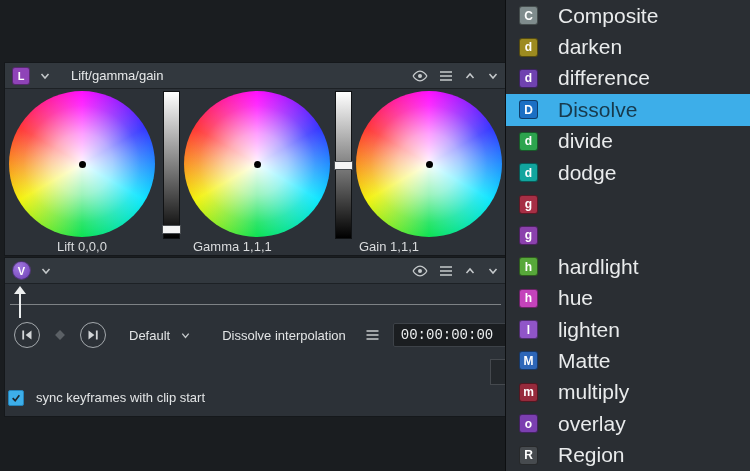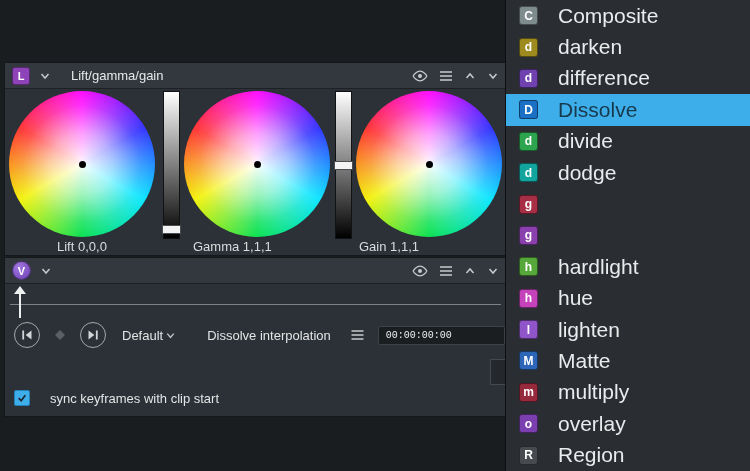--- a/index.html
+++ b/index.html
@@ -43,31 +43,31 @@
   .kf-ruler{position:absolute;top:27px;left:0;width:100%;height:34px;}
   .ruler-line{position:absolute;top:19px;left:5px;right:5px;height:1px;background:#7e8285;}
   .playhead{position:absolute;left:9px;top:1px;width:12px;height:33px;}
   .playhead::before{content:"";position:absolute;left:0;top:0;border-left:6px solid transparent;border-right:6px solid transparent;border-bottom:8px solid #eceeef;}
   .playhead::after{content:"";position:absolute;left:5px;top:7px;width:2px;height:25px;background:#eceeef;}
 
   .kf-controls{position:absolute;top:63px;left:0;width:100%;height:28px;display:flex;align-items:center;padding-left:9px;}
   .circle-btn{width:24px;height:24px;border-radius:50%;border:1px solid #a4a9ad;display:flex;align-items:center;justify-content:center;flex:0 0 auto;background:transparent;}
   .dim-icon{margin-left:11px;display:flex;align-items:center;opacity:.55;}
   .next-btn{margin-left:11px;}
-  .preset{margin-left:16px;display:flex;align-items:center;gap:2px;font-size:13px;color:#e2e4e5;white-space:nowrap;}
+  .preset{margin-left:23px;display:flex;align-items:center;gap:10px;font-size:13px;color:#e2e4e5;white-space:nowrap;}
   .interp-label{margin-left:31px;font-size:13px;color:#e2e4e5;white-space:nowrap;}
   .interp-menu{margin-left:19px;display:flex;align-items:center;}
-  .timecode{margin-left:13px;background:#1b1e21;border:1px solid #3d4248;border-radius:2px;padding:3px 0 3px 7px;font-family:"Liberation Mono","DejaVu Sans Mono",monospace;font-size:10px;color:#eceeef;white-space:nowrap;width:118px;flex:0 0 auto;}
+  .timecode{margin-left:13px;background:#1b1e21;border:1px solid #3d4248;border-radius:2px;padding:3px 0 3px 7px;font-family:"Liberation Mono","DejaVu Sans Mono",monospace;font-size:14px;color:#eceeef;white-space:nowrap;width:118px;flex:0 0 auto;}
 
   .gain-track{position:absolute;top:101px;left:8px;width:473px;height:24px;background:#1d2024;border:1px solid #45494e;}
   .gain-fill{position:absolute;left:0;top:0;bottom:0;width:49%;background:var(--accent);}
   .gain-label{position:absolute;left:7px;top:0;height:100%;display:flex;align-items:center;font-size:13px;color:#ffffff;z-index:2;}
   .gain-spin{position:absolute;top:101px;left:485px;width:34px;height:24px;background:#24282c;border:1px solid #45494e;}
 
-  .sync-row{position:absolute;top:132px;left:9px;display:flex;align-items:center;gap:20px;}
+  .sync-row{position:absolute;top:132px;left:3px;display:flex;gap:12px;}
   .checkbox{width:14px;height:14px;border-radius:2px;background:var(--accent);border:1px solid #2482b8;display:flex;align-items:center;justify-content:center;}
   .sync-label{font-size:13px;color:#e2e4e5;white-space:nowrap;}
 
   
   .dropdown{position:absolute;left:505px;top:0;width:245px;height:471px;background:#2a2e33;border-left:1px solid #0d0f11;z-index:5;display:flex;flex-direction:column;}
   .dd-item{flex:0 0 31.4px;height:31.4px;display:flex;align-items:center;}
   .dd-icon{width:17px;height:17px;margin-left:13px;border-radius:3px;border:1px solid rgba(0,0,0,.45);color:#fff;font-size:12px;font-weight:bold;display:flex;align-items:center;justify-content:center;line-height:1;flex:0 0 auto;}
   .dd-label{margin-left:20px;font-size:21px;color:#e9ebec;white-space:nowrap;}
   .dd-item.selected{background:var(--accent);}
   .dd-item.selected .dd-label{color:var(--selected-text);}

